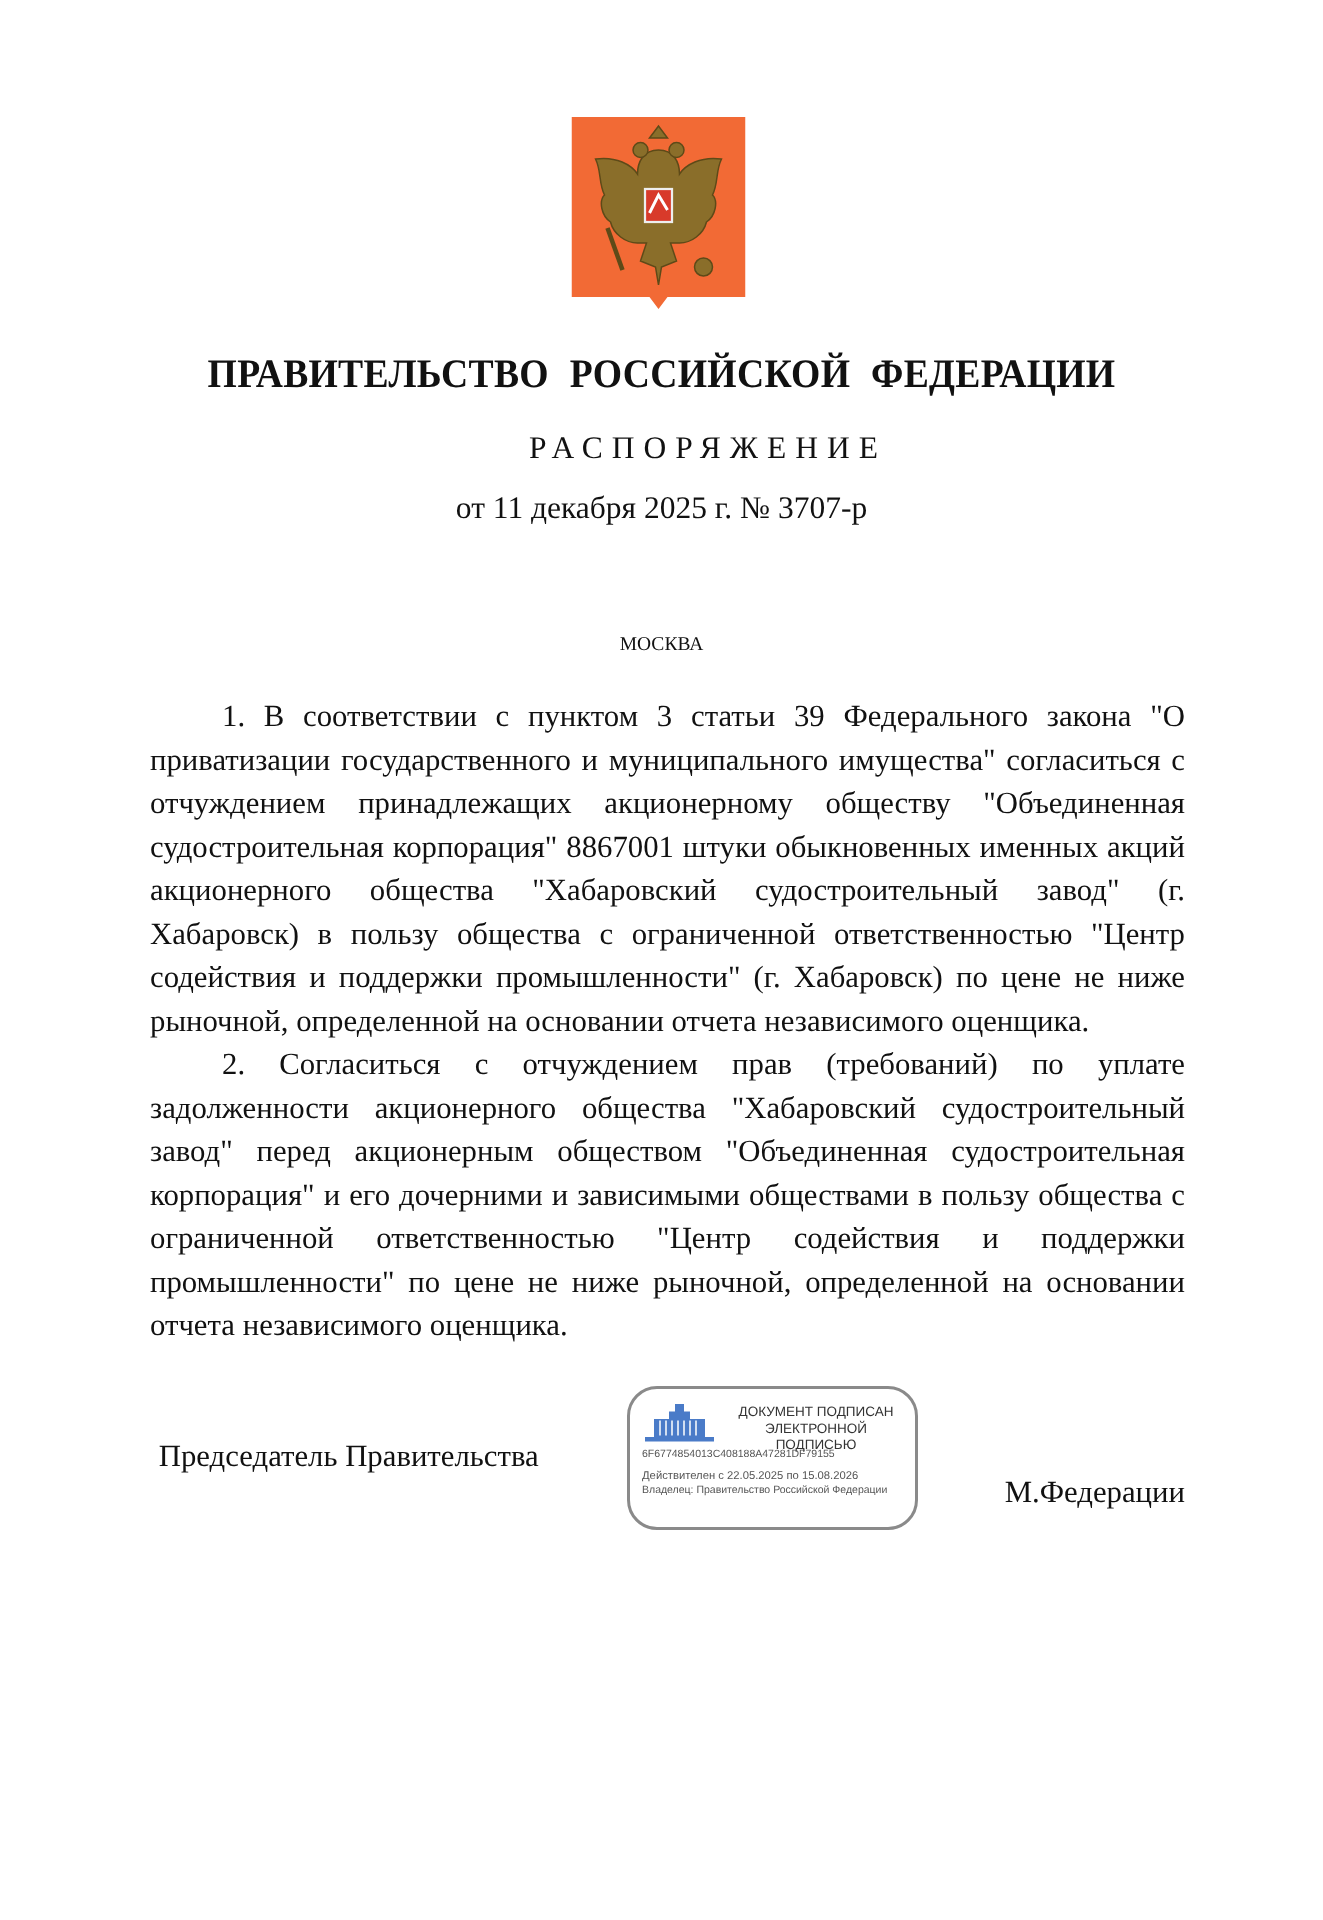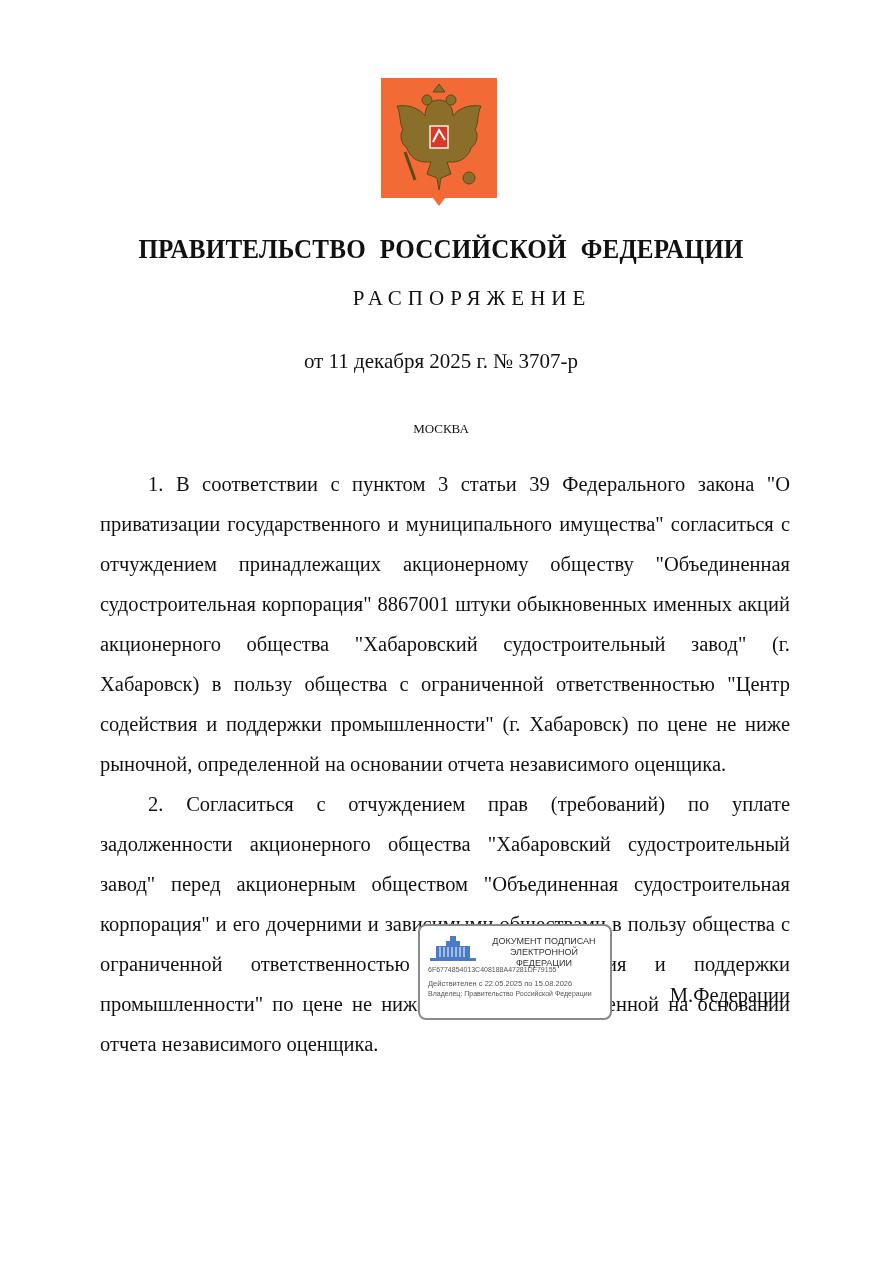--- a/index.html
+++ b/index.html
@@ -4,28 +4,28 @@
 <style>
   html, body { margin:0; padding:0; background:#ffffff; }
   body { width:882px; height:1280px; position:relative; overflow:hidden;
          font-family:"Liberation Serif", "DejaVu Serif", serif; color:#111; }
   .emblem { position:absolute; left:381px; top:78px; width:116px; height:130px; }
   .title { position:absolute; left:0; width:882px; text-align:center; top:234px;
            font-size:27px; font-weight:bold; letter-spacing:0.2px; word-spacing:8px;
            transform:scaleX(0.93); }
   .subtitle { position:absolute; left:0; width:882px; text-align:center; top:286px;
               font-size:21px; letter-spacing:6px;margin-left:31px; }
-  .dateline { position:absolute; left:0; width:882px; text-align:center; top:349px; font-size:21px; }
+  .dateline { position:absolute; left:0; width:882px; text-align:center; top:326px; font-size:21px; }
   .city { position:absolute; left:0; width:882px; text-align:center; top:374px; font-size:13px;margin-top:47px; }
-  .body { position:absolute; left:100px; width:690px; top:464px; font-size:20.5px; line-height:40px; }
+  .body { position:absolute; left:100px; width:690px; top:464px; font-size:20.5px; line-height:29px; }
   .body p { margin:0; text-align:justify; text-indent:48px; }
   .sign-left { position:absolute; left:100px; top:958px; width:265px; text-align:center; font-size:20.5px; line-height:27px; }
   .sign-right { position:absolute; right:92px; top:984px; font-size:20.5px; }
   .stamp { position:absolute; left:418px; top:924px; width:190px; height:92px; border:2px solid #8a8a8a;
-           border-radius:8px; font-family:"Liberation Sans", sans-serif; color:#444; background:#fff; }
+           border-radius:20px; font-family:"Liberation Sans", sans-serif; color:#444; background:#fff; }
   .stamp .bldg { position:absolute; left:10px; top:8px; width:46px; height:28px; }
   .stamp .hdr { position:absolute; left:62px; top:10px; width:124px; text-align:center; font-size:9px; line-height:11px; color:#333; }
   .stamp .cert { position:absolute; left:8px; top:40px; font-size:7px; color:#555; }
   .stamp .valid { position:absolute; left:8px; top:53px; font-size:7.5px; color:#555; }
   .stamp .owner { position:absolute; left:8px; top:63px; width:176px; font-size:7px; line-height:9px; color:#555; }
 </style>
 </head>
 <body>
 
 <div class="emblem">
@@ -48,20 +48,21 @@
 <div class="subtitle">РАСПОРЯЖЕНИЕ</div>
 <div class="dateline">от 11 декабря 2025 г. № 3707-р</div>
 <div class="city">МОСКВА</div>
 
 <div class="body">
   <p>1. В соответствии с пунктом 3 статьи 39 Федерального закона "О приватизации государственного и муниципального имущества" согласиться с отчуждением принадлежащих акционерному обществу "Объединенная судостроительная корпорация" 8867001 штуки обыкновенных именных акций акционерного общества "Хабаровский судостроительный завод" (г. Хабаровск) в пользу общества с ограниченной ответственностью "Центр содействия и поддержки промышленности" (г. Хабаровск) по цене не ниже рыночной, определенной на основании отчета независимого оценщика.</p>
   <p>2. Согласиться с отчуждением прав (требований) по уплате задолженности акционерного общества "Хабаровский судостроительный завод" перед акционерным обществом "Объединенная судостроительная корпорация" и его дочерними и зависимыми обществами в пользу общества с ограниченной ответственностью "Центр содействия и поддержки промышленности" по цене не ниже рыночной, определенной на основании отчета независимого оценщика.</p>
 </div>
 
 <div class="sign-left">
+  <div>Председатель Правительства</div>
 </div>
 
 <div class="stamp">
   <div class="bldg">
     <svg width="46" height="28" viewBox="0 0 46 28">
       <g fill="#4A7BC8">
         <rect x="20" y="2" width="6" height="6"></rect>
         <rect x="16" y="7" width="14" height="6"></rect>
         <rect x="6" y="12" width="34" height="12"></rect>
         <rect x="0" y="24" width="46" height="3"></rect>
@@ -72,20 +73,20 @@
         <line x1="18" y1="13" x2="18" y2="23"></line>
           <line x1="22" y1="13" x2="22" y2="23"></line>
         <line x1="26" y1="13" x2="26" y2="23"></line>
           <line x1="30" y1="13" x2="30" y2="23"></line>
         <line x1="34" y1="13" x2="34" y2="23"></line>
       </g>
     </svg>
   </div>
   <div class="hdr">
     <div>ДОКУМЕНТ ПОДПИСАН</div>
-    <div>ЭЛЕКТРОННОЙ ФЕДЕРАЦИИ</div>
+    <div>ЭЛЕКТРОННОЙ ПОДПИСЬЮ</div>
   </div>
   <div class="cert">6F6774854013C408188A47281DF79155</div>
   <div class="valid">Действителен с 22.05.2025 по 15.08.2026</div>
   <div class="owner">Владелец: Правительство Российской Федерации</div>
 </div>
 
 <div class="sign-right">М.Федерации</div>
 
 </body></html>

